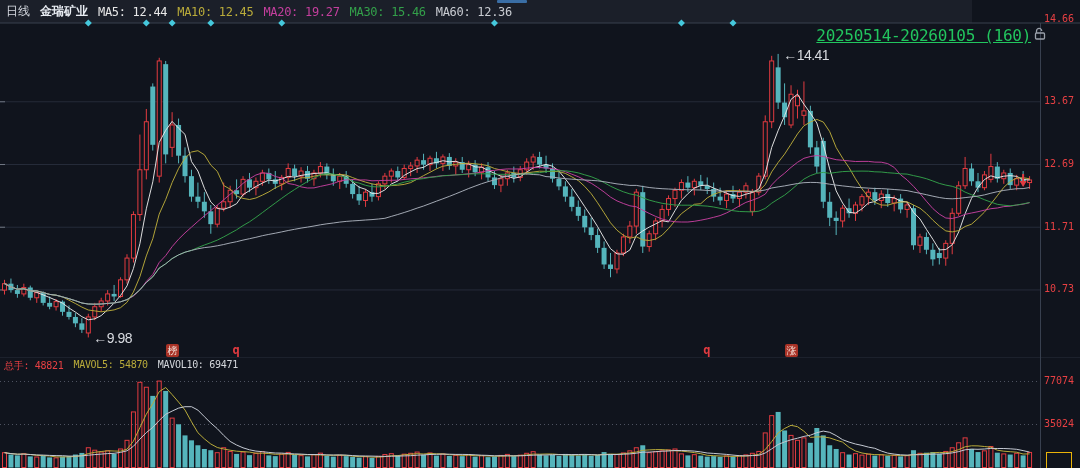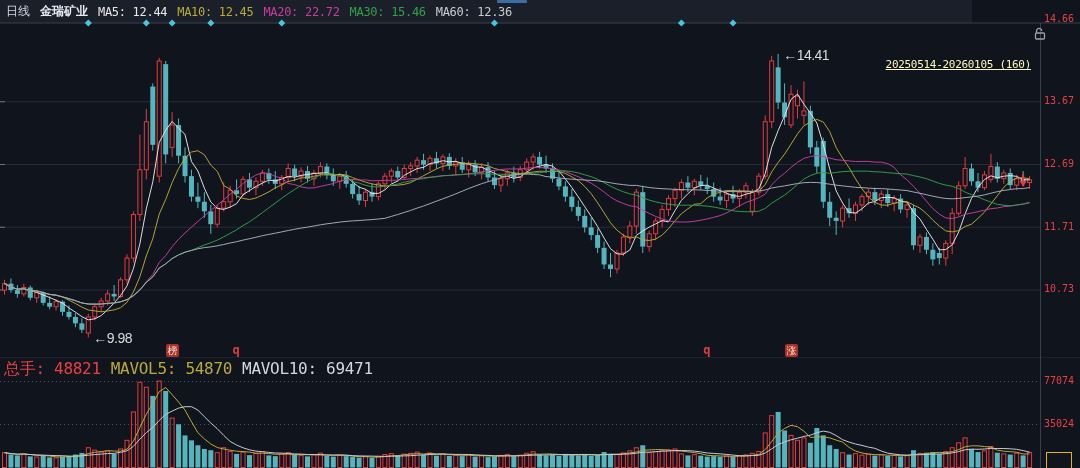--- a/index.html
+++ b/index.html
@@ -7,43 +7,43 @@
           font-family:"Liberation Sans","DejaVu Sans",sans-serif;}
   .topbar{position:absolute;left:0;top:0;width:972px;height:23px;background:#1b1f29;
           display:flex;align-items:center;gap:10px;padding-left:6px;box-sizing:border-box;
           font-size:12px;color:#d6dae1;white-space:nowrap;}
   .topbar .name{font-weight:700;color:#e8ecf2;}
   .topbar .ma{font-family:"DejaVu Sans Mono",monospace;font-size:12px;letter-spacing:-0.3px;}
   .scrolltab{position:absolute;top:0;height:3px;width:30px;border-radius:1px;}
   svg#chart{position:absolute;left:0;top:0;}
   .overlay{position:absolute;left:0;top:0;width:1080px;height:468px;pointer-events:none;}
   .axlabel{position:absolute;font-family:"DejaVu Sans Mono",monospace;font-size:10px;height:14px;line-height:14px;}
-  .range{position:absolute;top:26px;right:49px;font-size:11px;color:#fef9c3;text-decoration:underline;
-         font-family:"DejaVu Sans Mono",monospace;letter-spacing:-0.3px;margin-top:32px;}
+  .range{position:absolute;top:26px;right:49px;font-size:16px;color:#22c55e;text-decoration:underline;
+         font-family:"DejaVu Sans Mono",monospace;letter-spacing:-0.3px;}
   .lock{position:absolute;top:26px;right:33px;width:13px;height:13px;}
   .anno{position:absolute;font-family:Liberation Sans, sans-serif;font-size:14px;letter-spacing:-0.5px;}
   .tagbox{position:absolute;width:13px;height:13px;font-size:10px;line-height:13px;text-align:center;
           border-radius:2px;font-family:"Liberation Sans",sans-serif;}
   .tagq{position:absolute;font-size:12px;font-weight:700;font-family:"DejaVu Sans Mono",monospace;}
-  .volhdr{position:absolute;left:4px;top:359px;display:flex;gap:10px;font-size:16px;
+  .volhdr{position:absolute;left:4px;top:359px;display:flex;gap:10px;font-size:10px;
           font-family:"DejaVu Sans Mono",monospace;letter-spacing:-0.3px;white-space:nowrap;}
   .x10box{position:absolute;left:1046px;top:452px;border:1px solid #eab308;padding:16px 2px;
           font-family:"DejaVu Sans Mono",monospace;font-size:11px;line-height:13px;}
 </style>
 </head>
 <body>
 
 <div class="screen">
 
   <div class="topbar">
     <span>日线</span>
     <span class="name">金瑞矿业</span>
     <span class="ma" style="color: rgb(232, 232, 232);">MA5: 12.44</span>
     <span class="ma" style="color: rgb(185, 171, 58);">MA10: 12.45</span>
-    <span class="ma" style="color: rgb(196, 63, 158);">MA20: 22.72</span>
+    <span class="ma" style="color: rgb(196, 63, 158);">MA20: 19.27</span>
     <span class="ma" style="color: rgb(51, 160, 74);">MA30: 15.46</span>
     <span class="ma" style="color: rgb(201, 204, 210);">MA60: 12.36</span>
   </div>
 
   <div class="scrolltab" style="left: 497px; background: rgb(58, 110, 165);"></div>
 
   <svg id="chart" width="1080" height="468">
       <line x1="0" y1="23" x2="1080" y2="23" stroke="#38404f" stroke-width="1"></line>
       <line x1="0" y1="101.77999999999997" x2="1040" y2="101.77999999999997" stroke="#252b39" stroke-width="1"></line>
       <line x1="0" y1="164.5" x2="1040" y2="164.5" stroke="#252b39" stroke-width="1"></line>

